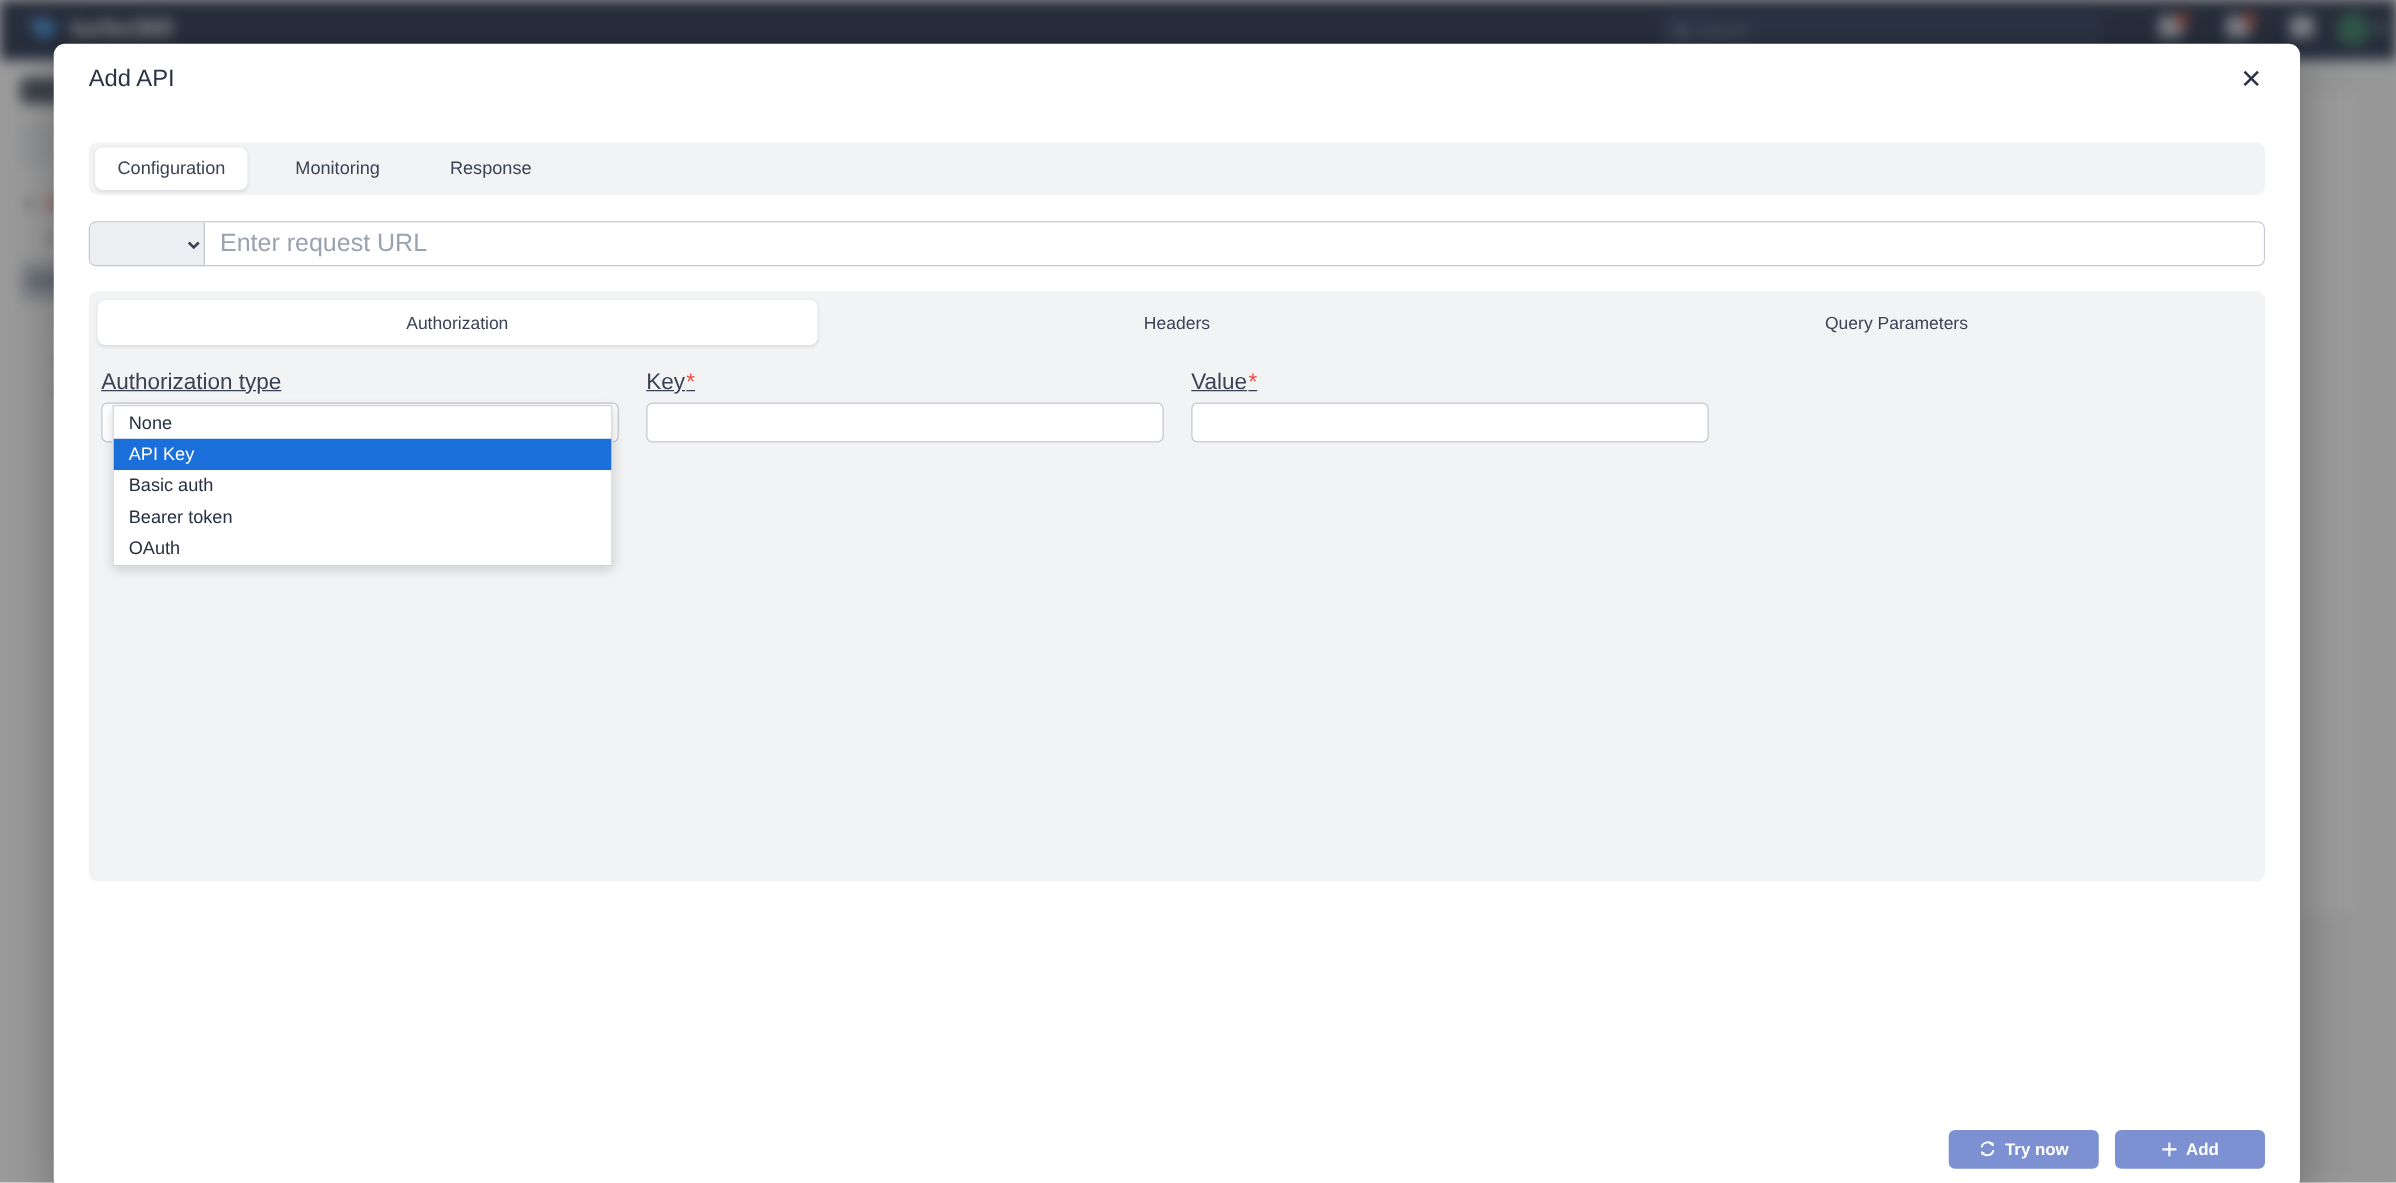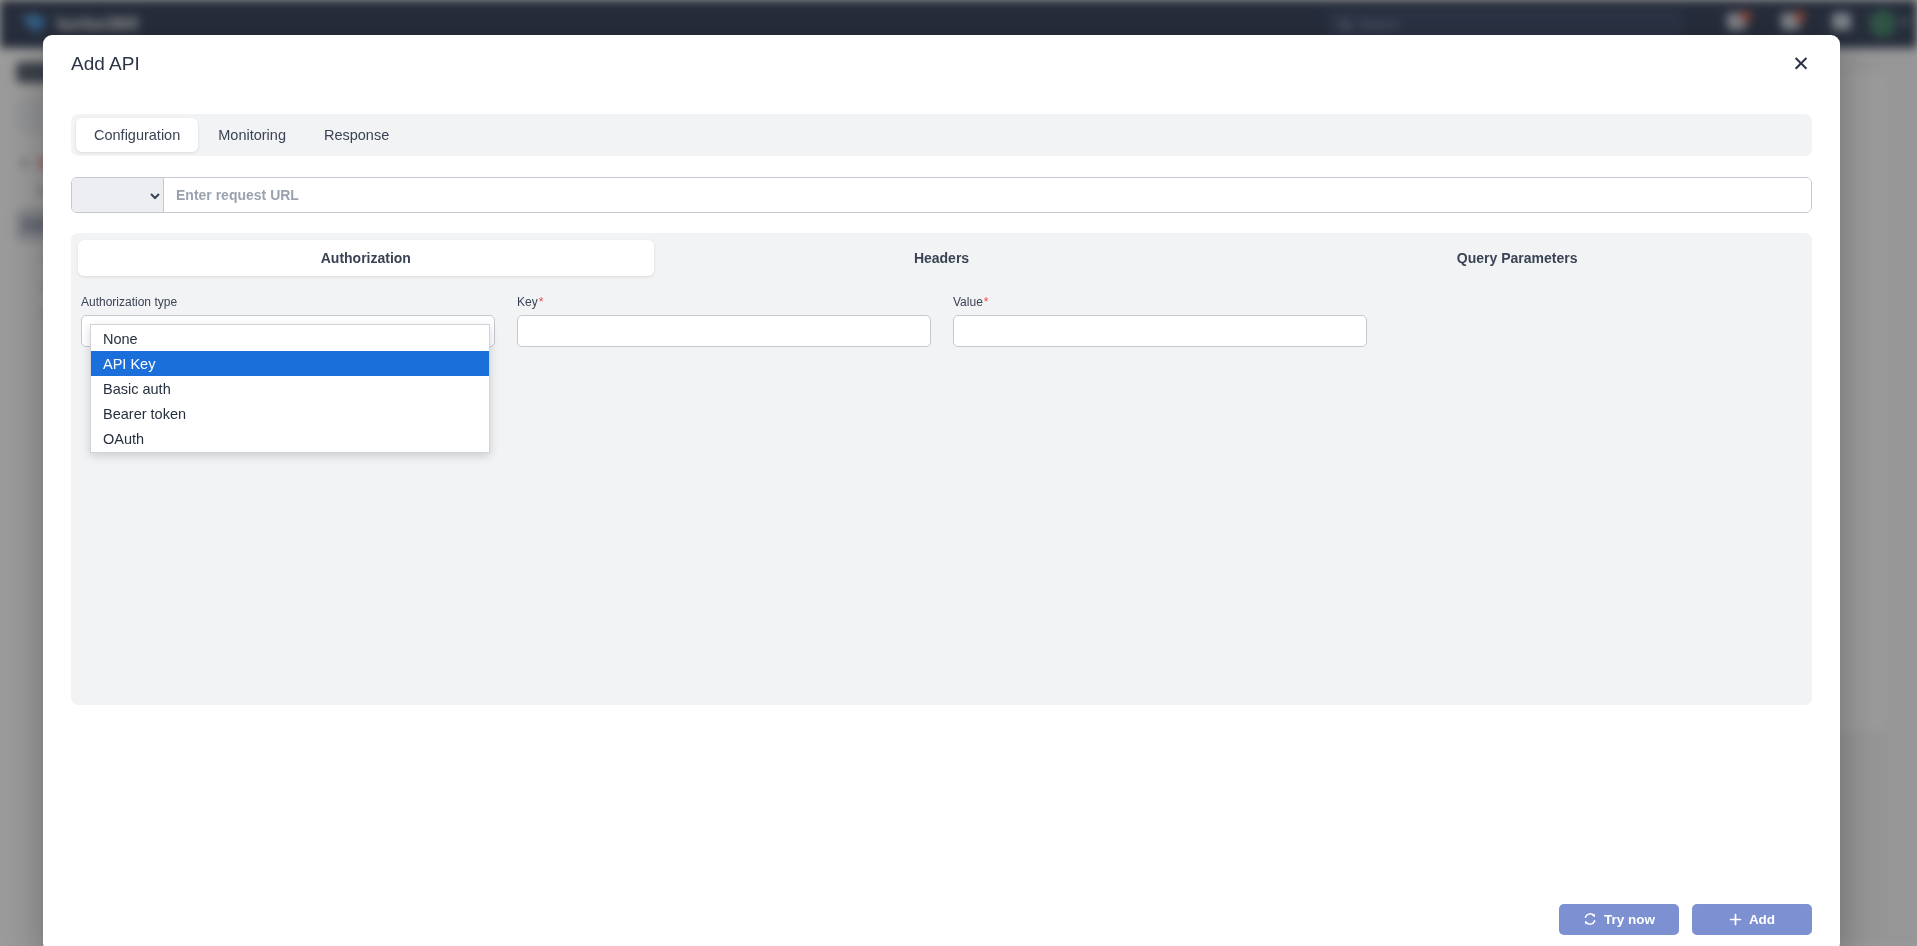--- a/index.html
+++ b/index.html
@@ -250,21 +250,21 @@
 
   
   #main-tabs {
     margin-top: 21px;
     height: 42px;
     background: #f2f3f5;
     border-radius: 7px;
     display: flex;
     align-items: center;
     padding: 4px 5px;
-    gap: 2px;
+    gap: 20px;
   }
   .mtab {
     height: 34px;
     padding: 0 18px;
     display: flex; align-items: center;
     font-size: 14.5px;
     color: #3a4354;
     border-radius: 6px;
     cursor: pointer;
     background: transparent;
@@ -294,25 +294,24 @@
     color: #3a4354;
     padding: 18px 10px;
     font-family: "Liberation Sans", sans-serif;
     outline: none;
     cursor: pointer;
   }
   #url-input {
     flex: 1;
     border: none;
     padding: 0 12px;
-    font-size: 14px;
+    font-size: 20px;
     color: #2b3445;
     font-family: "Liberation Sans", sans-serif;
     outline: none;
-    font-weight: bold;
   }
   #url-input::placeholder { color: #9aa2b0; }
 
   
   #content-panel {
     margin-top: 20px;
     background: #f2f3f5;
     border-radius: 7px;
     height: 472px;
     padding: 7px;
@@ -326,42 +325,42 @@
   .stab {
     flex: 1;
     display: flex; align-items: center; justify-content: center;
     font-size: 14px;
     color: #3a4354;
     border-radius: 6px;
     cursor: pointer;
     background: transparent;
     border: none;
     font-family: "Liberation Sans", sans-serif;
-    font-weight: bold;
   }
   .stab.active {
     background: #ffffff;
     box-shadow: 0 1px 3px rgba(0,0,0,0.10);
   }
 
   #auth-fields {
     display: flex;
     gap: 22px;
     margin-top: 19px;
     padding: 0 3px;
   }
   .field { position: relative; }
   #field-authtype { width: 414px; }
   #field-key { width: 414px; }
   #field-value { width: 414px; }
   .field-label {
-    font-size: 12px;
+    font-size: 18px;
     color: #3a4354;
     display: block;
     margin-bottom: 6px;
+    text-decoration: underline;
   }
   .field-input {
     width: 100%;
     height: 32px;
     border: 1px solid #c3c8d1;
     border-radius: 5px;
     background: #ffffff;
     padding: 0 11px;
     font-size: 14px;
     color: #2b3445;

